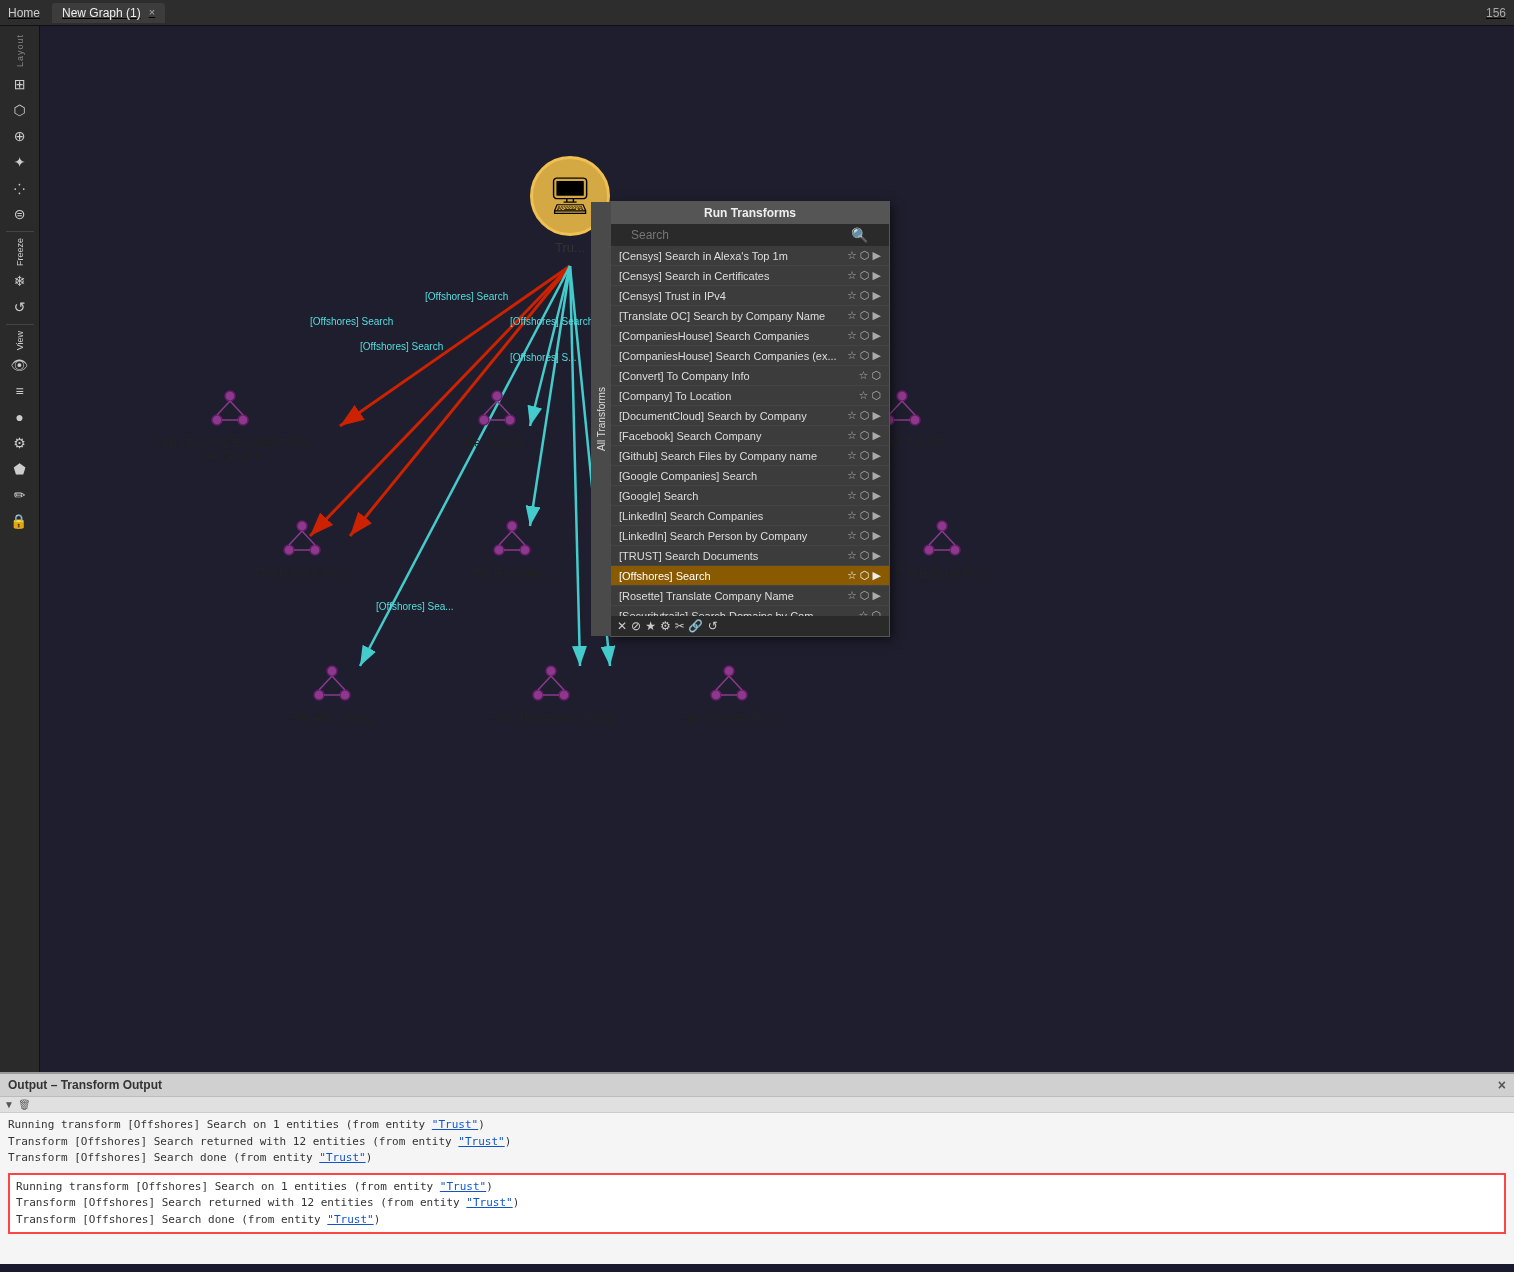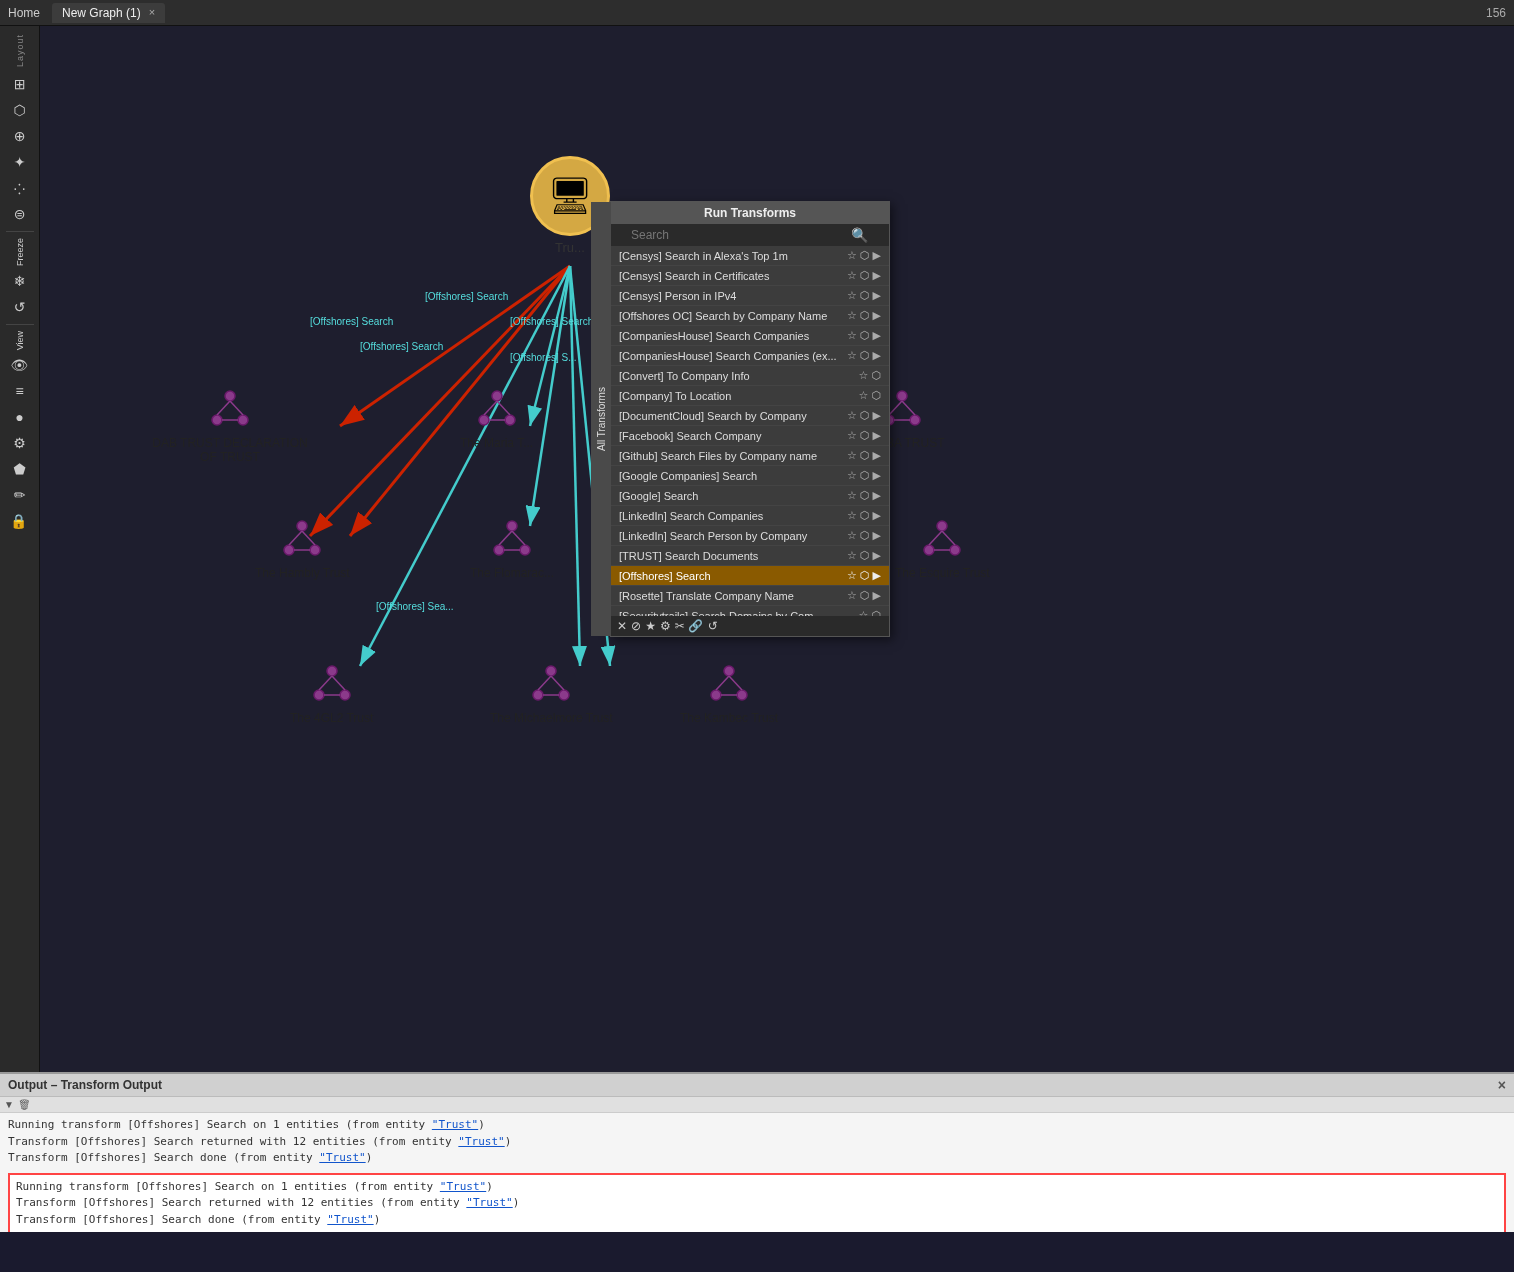--- a/index.html
+++ b/index.html
@@ -6,20 +6,21 @@
     body { background: #1a1a2e; font-family: 'Segoe UI', Arial, sans-serif; width: 1514px; height: 1272px; overflow: hidden; }
 
     
     .title-bar {
       height: 26px;
       background: #2d2d2d;
       display: flex;
       align-items: center;
       padding: 4px 8px;
       border-bottom: 1px solid #111;
+      text-decoration: underline;
     }
     .title-bar-home {
       color: #ccc;
       font-size: 12px;
       margin-right: 12px;
     }
     .title-bar-tab {
       background: #3c3c3c;
       color: #eee;
       font-size: 12px;
@@ -233,21 +234,21 @@
       transform: rotate(180deg);
       display: flex;
       align-items: center;
       justify-content: center;
       color: #ddd;
       font-size: 10px;
     }
 
     
     .output-panel {
-      height: 160px;
+      height: 192px;
       background: #f5f5f5;
       border-top: 2px solid #999;
       display: flex;
       flex-direction: column;
     }
     .output-header {
       background: #d0d0d0;
       padding: 3px 8px;
       font-size: 12px;
       font-weight: bold;
@@ -495,25 +496,25 @@
         <div class="transforms-list">
           <div class="transform-item">
             <span class="transform-item-name">[Censys] Search in Alexa's Top 1m</span>
             <span class="transform-item-icons">☆ ⬡ ▶</span>
           </div>
           <div class="transform-item">
             <span class="transform-item-name">[Censys] Search in Certificates</span>
             <span class="transform-item-icons">☆ ⬡ ▶</span>
           </div>
           <div class="transform-item">
-            <span class="transform-item-name">[Censys] Person in IPv4</span>
-            <span class="transform-item-icons">☆ ⬡ ▶</span>
-          </div>
-          <div class="transform-item">
-            <span class="transform-item-name">[Offshores OC] Search by Company Name</span>
+            <span class="transform-item-name">[Censys] Trust in IPv4</span>
+            <span class="transform-item-icons">☆ ⬡ ▶</span>
+          </div>
+          <div class="transform-item">
+            <span class="transform-item-name">[Translate OC] Search by Company Name</span>
             <span class="transform-item-icons">☆ ⬡ ▶</span>
           </div>
           <div class="transform-item">
             <span class="transform-item-name">[CompaniesHouse] Search Companies</span>
             <span class="transform-item-icons">☆ ⬡ ▶</span>
           </div>
           <div class="transform-item">
             <span class="transform-item-name">[CompaniesHouse] Search Companies (ex...</span>
             <span class="transform-item-icons">☆ ⬡ ▶</span>
           </div>

